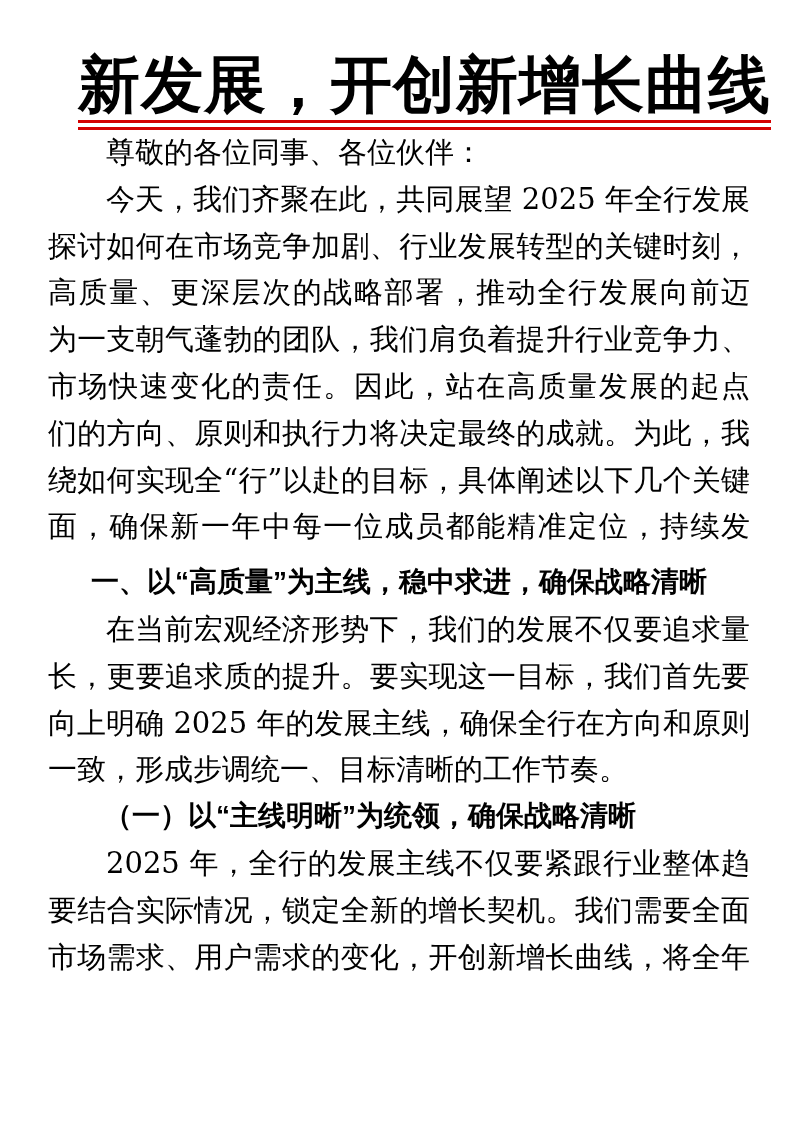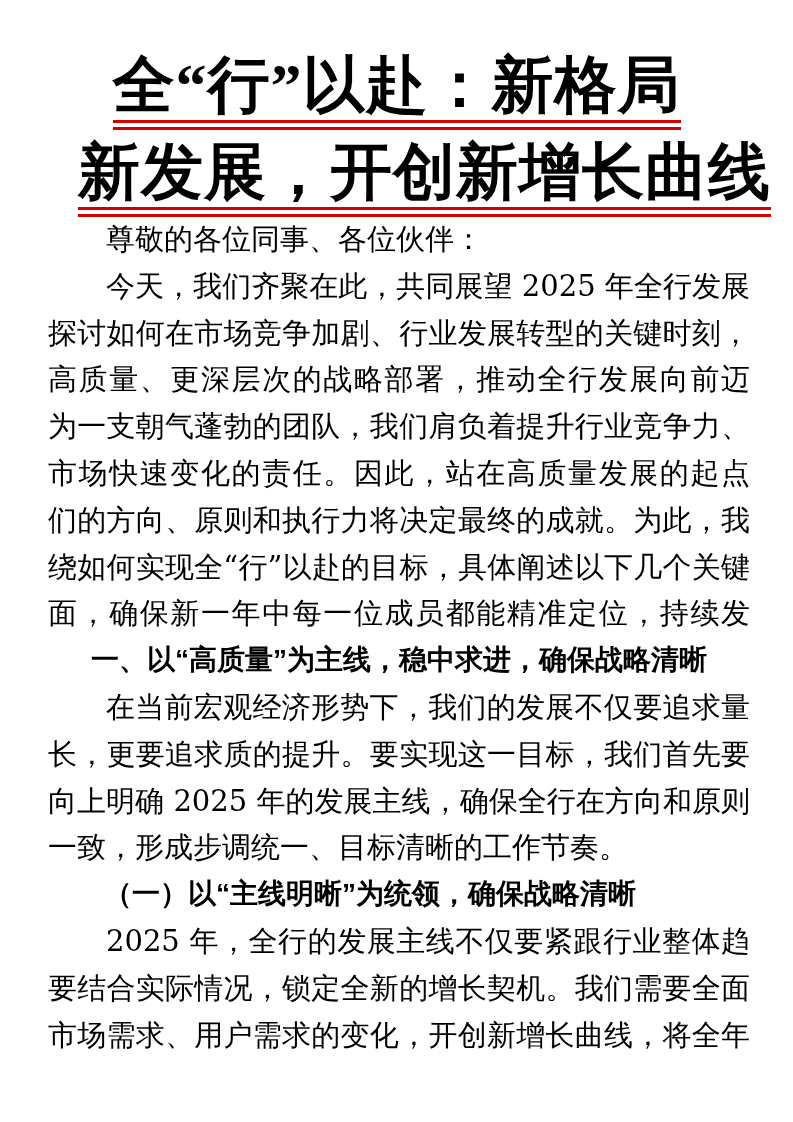--- a/index.html
+++ b/index.html
@@ -54,30 +54,28 @@
   }
   .line.heading {
     font-family: "Liberation Sans", "DejaVu Sans", sans-serif;
     font-weight: bold;
     font-size: 28px;
   }
   .line.center {
     text-align: center;
     text-align-last: center;
     text-indent: 0;
+    margin-top: 9px;
   }
 </style>
 </head>
 <body>
 
 <div class="page">
   <div class="title">
-    <div class="title-line">
-      <span class="title-text" style="border-bottom-color: rgb(212, 0, 0);">全“行”以赴：新格局</span>
-    </div>
     <div class="title-line">
       <span class="title-text" style="border-bottom-color: rgb(212, 0, 0); margin-left: 38px;">新发展，开创新增长曲线</span>
     </div>
   </div>
 
   <div class="content">
       <div class="line indent no-stretch">尊敬的各位同事、各位伙伴：</div>
       <div class="line indent">今天，我们齐聚在此，共同展望 2025 年全行发展蓝图，</div>
       <div class="line">探讨如何在市场竞争加剧、行业发展转型的关键时刻，以更</div>
       <div class="line">高质量、更深层次的战略部署，推动全行发展向前迈进。作</div>

